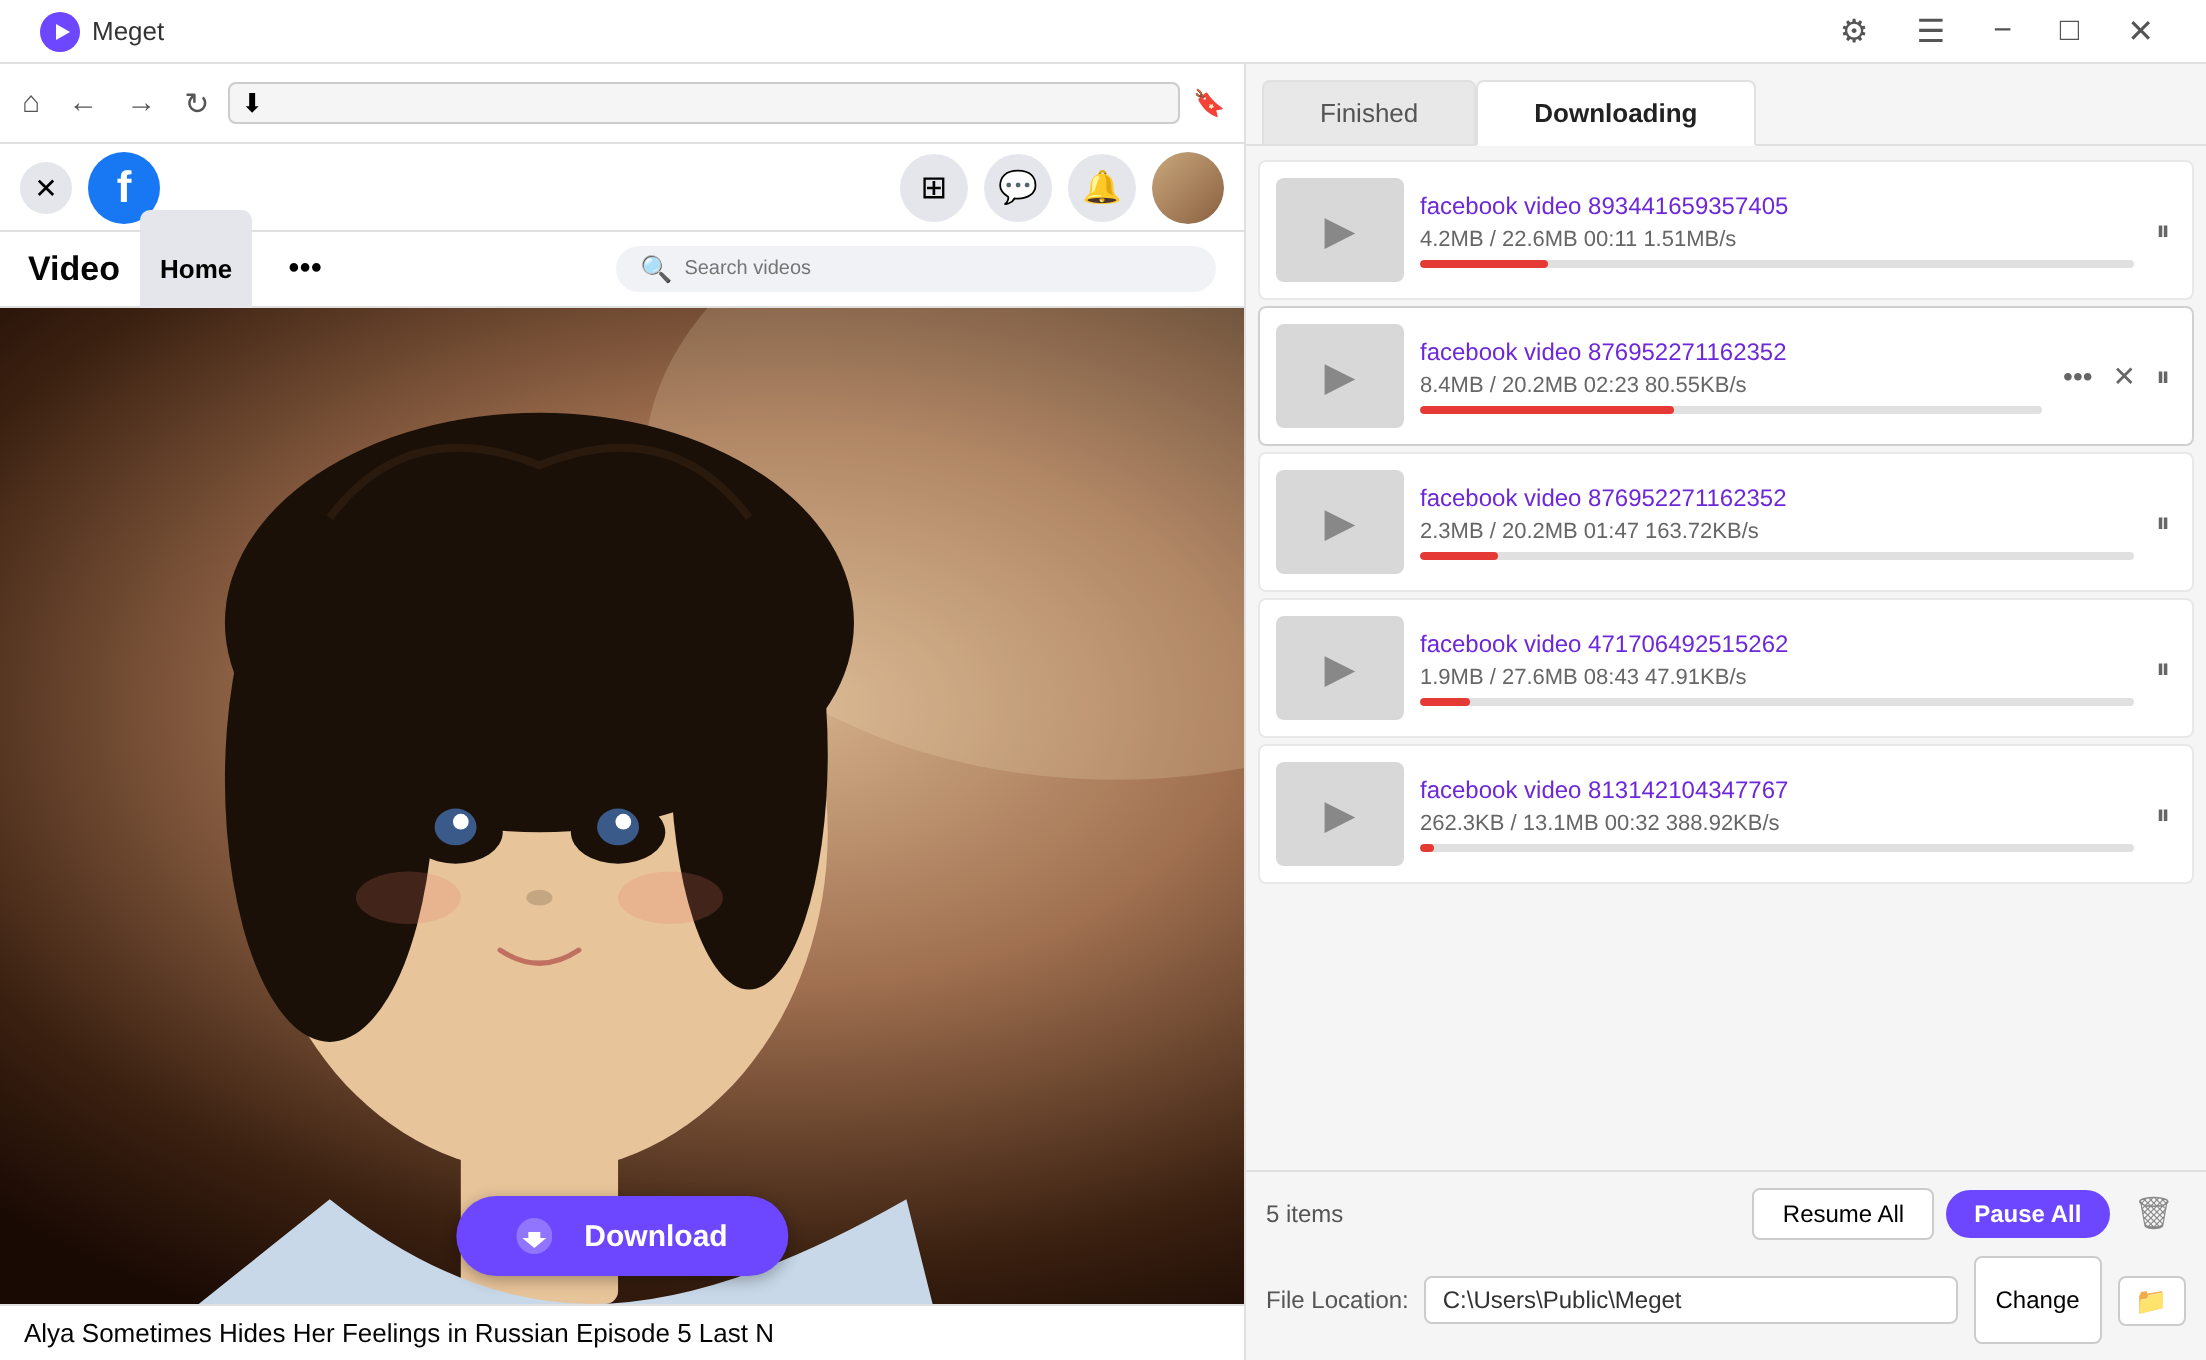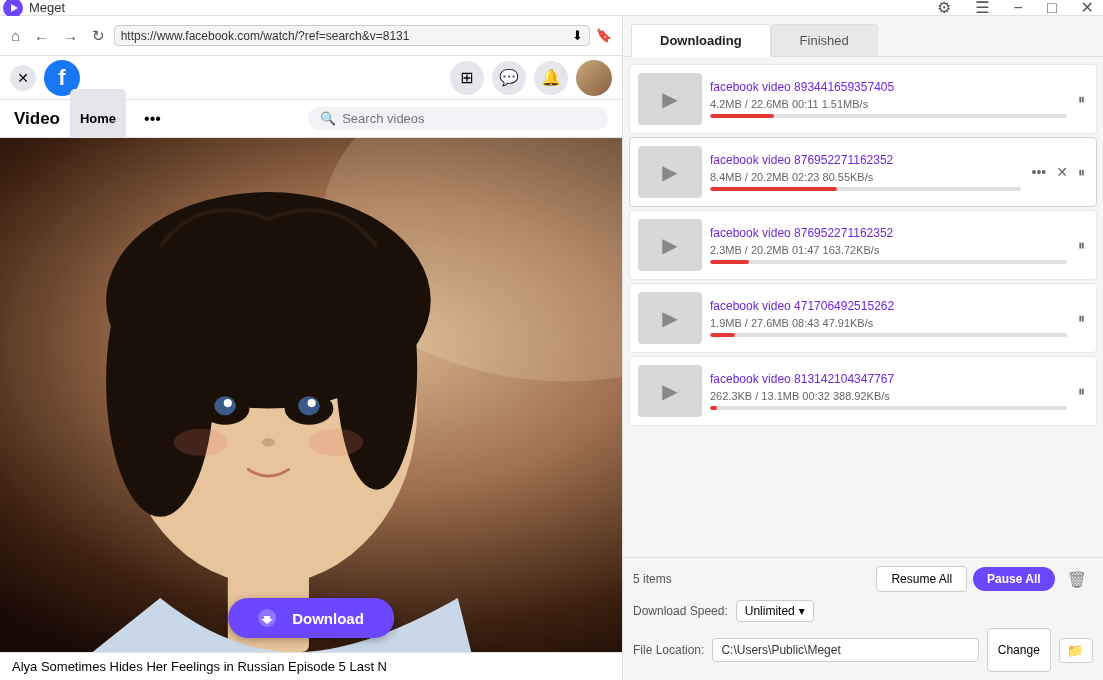--- a/index.html
+++ b/index.html
@@ -1,21 +1,21 @@
 <!DOCTYPE html>
 <html><head>
   <meta charset="utf-8">
   <style>
     * { box-sizing: border-box; margin: 0; padding: 0; }
     body { font-family: 'Segoe UI', Arial, sans-serif; font-size: 13px; background: #f0f0f0; width: 1103px; height: 680px; overflow: hidden; display: flex; flex-direction: column; }
 
     
     .titlebar {
-      display: flex; align-items: center; background: #fff; height: 16px;
-      padding: 0 3px; border-bottom: 1px solid #e0e0e0; flex-shrink: 0;
+      display: flex; align-items: center; background: #fff; height: 32px;
+      padding: 0 20px; border-bottom: 1px solid #e0e0e0; flex-shrink: 0;
     }
     .titlebar-logo { width: 20px; height: 20px; margin-right: 6px; }
     .titlebar-title { font-size: 13px; color: #333; flex: 1; }
     .titlebar-controls { display: flex; gap: 12px; }
     .titlebar-btn { background: none; border: none; cursor: pointer; font-size: 16px; color: #555; padding: 2px 6px; }
 
     
     .main-layout { display: flex; flex: 1; overflow: hidden; }
 
     
@@ -45,21 +45,21 @@
 
     
     .fb-vidnav {
       display: flex; align-items: center; padding: 4px 14px; background: #fff;
       border-bottom: 1px solid #e0e0e0; gap: 10px; height: 38px; flex-shrink: 0;
     }
     .vidnav-title { font-weight: bold; font-size: 17px; color: #050505; }
     .vidnav-home { padding: 22px 10px; border-radius: 5px; background: #e4e6eb; border: none; cursor: pointer; font-size: 13px; font-weight: 600; }
     .vidnav-more { padding: 5px 8px; border-radius: 5px; background: none; border: none; cursor: pointer; font-size: 16px; }
     .vidnav-search { display: flex; align-items: center; background: #f0f2f5; border-radius: 20px; padding: 4px 12px; gap: 6px; flex: 1; max-width: 300px; margin-left: auto; }
-    .vidnav-search input { border: none; background: transparent; outline: none; font-size: 13px; color: #333; width: 100%; }
+    .vidnav-search input { border: none; background: transparent; outline: none; font-size: 10px; color: #333; width: 100%; }
 
     
     .video-area { flex: 1; background: #000; position: relative; overflow: hidden; }
     .video-img-placeholder { width: 100%; height: 100%; background: linear-gradient(135deg, #c8a882 0%, #8a6044 30%, #2a1a0e 70%, #1a1008 100%); }
 
     
     .download-btn-overlay {
       position: absolute; bottom: 14px; left: 50%; transform: translateX(-50%);
       background: #6c47ff; color: #fff; border: none; border-radius: 24px;
       padding: 11px 30px; font-size: 15px; font-weight: 600; cursor: pointer;
@@ -157,21 +157,20 @@
 <div class="main-layout">
 
   <div class="browser-pane">
 
     <div class="browser-toolbar">
       <button class="nav-btn">⌂</button>
       <button class="nav-btn">←</button>
       <button class="nav-btn">→</button>
       <button class="nav-btn">↻</button>
       <div class="address-bar-wrap">
-        <input class="address-input" type="text" value="https://www.facebook.com/watch/?ref=search&amp;v=8131" style="">
         <button class="bookmark-btn">⬇</button>
       </div>
       <button class="ext-btn">🔖</button>
     </div>
 
     <div class="fb-header">
       <button class="fb-close-btn">✕</button>
       <div class="fb-logo">f</div>
       <div class="fb-spacer"></div>
       <button class="fb-icon-btn">⊞</button>
@@ -247,22 +246,22 @@
       </button>
     </div>
 
     <div class="video-title-bar">Alya Sometimes Hides Her Feelings in Russian Episode 5 Last N</div>
 
   </div>
 
   <div class="download-pane">
 
     <div class="download-tabs">
+      <div class="download-tab">Finished</div>
       <div class="download-tab active">Downloading</div>
-      <div class="download-tab">Finished</div>
     </div>
 
     <div class="download-list" id="download-list">
         <div class="download-item">
       <div class="item-thumb">
         <span class="play-icon">▶</span>
       </div>
       <div class="item-info">
         <div class="item-title">facebook video 893441659357405</div>
         <div class="item-meta">4.2MB / 22.6MB  00:11  1.51MB/s</div>
@@ -344,27 +343,20 @@
 
     <div class="download-footer">
       <div class="footer-row1">
         <span class="items-count">5 items</span>
         <div class="footer-btns">
           <button class="btn-resume">Resume All</button>
           <button class="btn-pause-all">Pause All</button>
           <button class="btn-delete">🗑</button>
         </div>
       </div>
-      <div class="footer-row2">
-        <span class="footer-label">Download Speed:</span>
-        <div class="speed-select">
-          <span>Unlimited</span>
-          <span>▾</span>
-        </div>
-      </div>
       <div class="footer-row3">
         <span class="footer-label">File Location:</span>
         <input class="location-input" type="text" value="C:\Users\Public\Meget" style="">
         <button class="btn-change">Change</button>
         <button class="btn-folder">📁</button>
       </div>
     </div>
 
   </div>
 </div>

